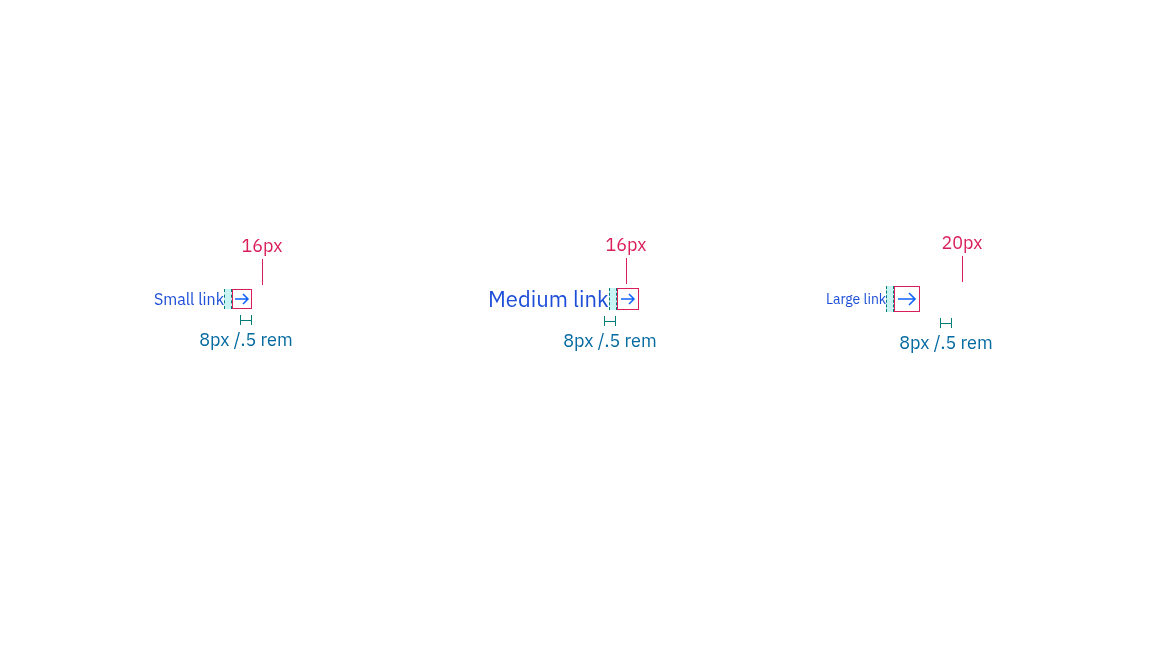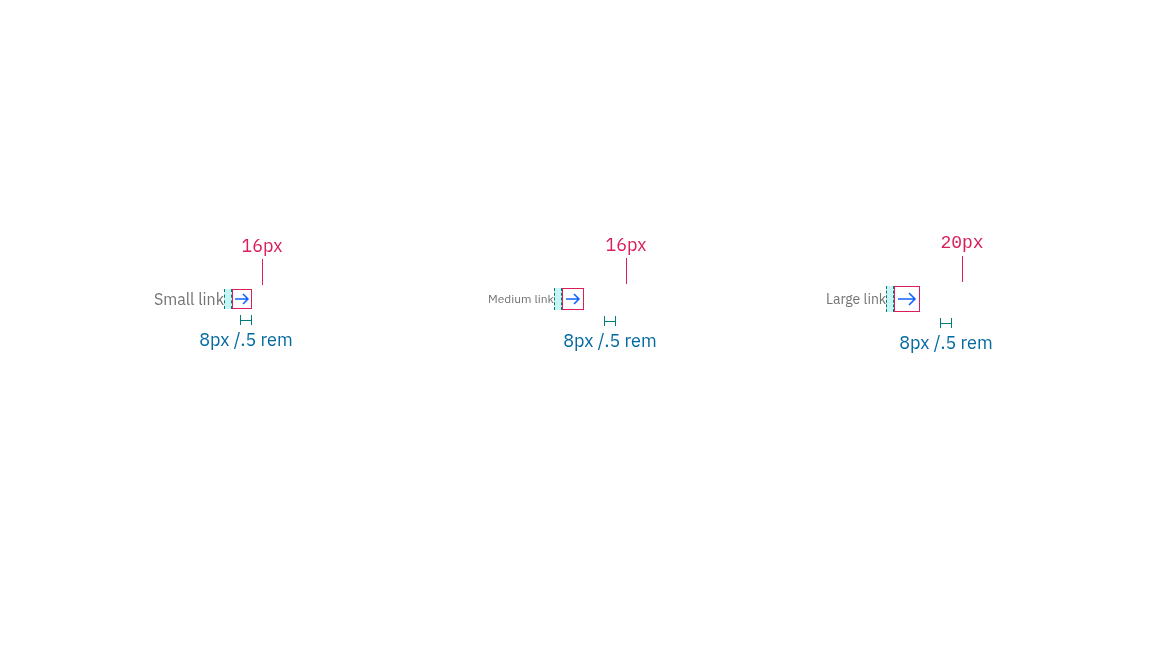--- a/index.html
+++ b/index.html
@@ -19,21 +19,21 @@
   }
   .spec {
     position: absolute;
   }
   .link-row {
     display: flex;
     align-items: center;
     position: relative;
   }
   .link-text {
-    color: #737373;
+    color: #1d4ed8;
     line-height: 1;
     white-space: nowrap;
   }
   .gap {
     position: relative;
     height: 100%;
     flex: none;
   }
   .gap-fill {
     position: absolute;
@@ -126,21 +126,21 @@
     </div>
   </div>
 
   <div class="spec" style="left:488px; top:288px;">
     <div class="top-callout" style="left:108px; top:-52px; width:60px;">
       <span>16px</span>
       <div class="top-line" style="height:26px;"></div>
     </div>
 
     <div class="link-row" style="height:22px;">
-      <span class="link-text" style="font-size:12px;">Medium link</span>
+      <span class="link-text" style="font-size:22px;">Medium link</span>
       <div class="gap" style="width:8px; height:22px;">
         <div class="gap-fill"></div>
       </div>
       <div class="icon-box" style="width:22px; height:22px;">
         <svg width="16" height="16" viewBox="0 0 16 16" fill="none">
           <path d="M1 8 H14 M9 3 L14 8 L9 13" stroke="#0f62fe" stroke-width="1.5" fill="none"></path>
         </svg>
       </div>
     </div>
 
@@ -148,21 +148,21 @@
       <div class="tick" style="left:0; top:0; height:10px;"></div>
       <div class="tick" style="right:0; top:0; height:10px;"></div>
       <div class="bar" style="left:0; right:0;"></div>
     </div>
     <div class="bottom-callout" style="left:62px; top:44px; width:120px;">
       <span>8px /.5 rem</span>
     </div>
   </div>
 
   <div class="spec" style="left:826px; top:286px;">
-    <div class="top-callout" style="left:106px; top:-52px; width:60px;font-family:Liberation Mono, monospace;">
+    <div class="top-callout" style="left:106px; top:-52px; width:60px;">
       <span>20px</span>
       <div class="top-line" style="height:26px;"></div>
     </div>
 
     <div class="link-row" style="height:26px;">
       <span class="link-text" style="font-size:14px;">Large link</span>
       <div class="gap" style="width:8px; height:26px;">
         <div class="gap-fill"></div>
       </div>
       <div class="icon-box" style="width:26px; height:26px;">

